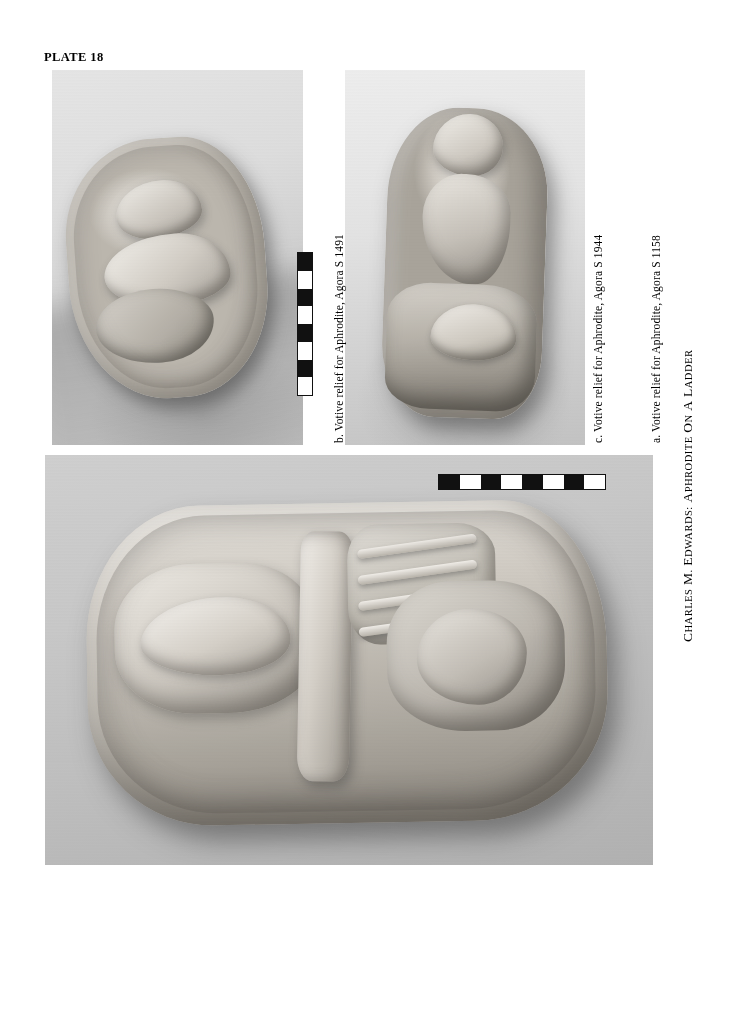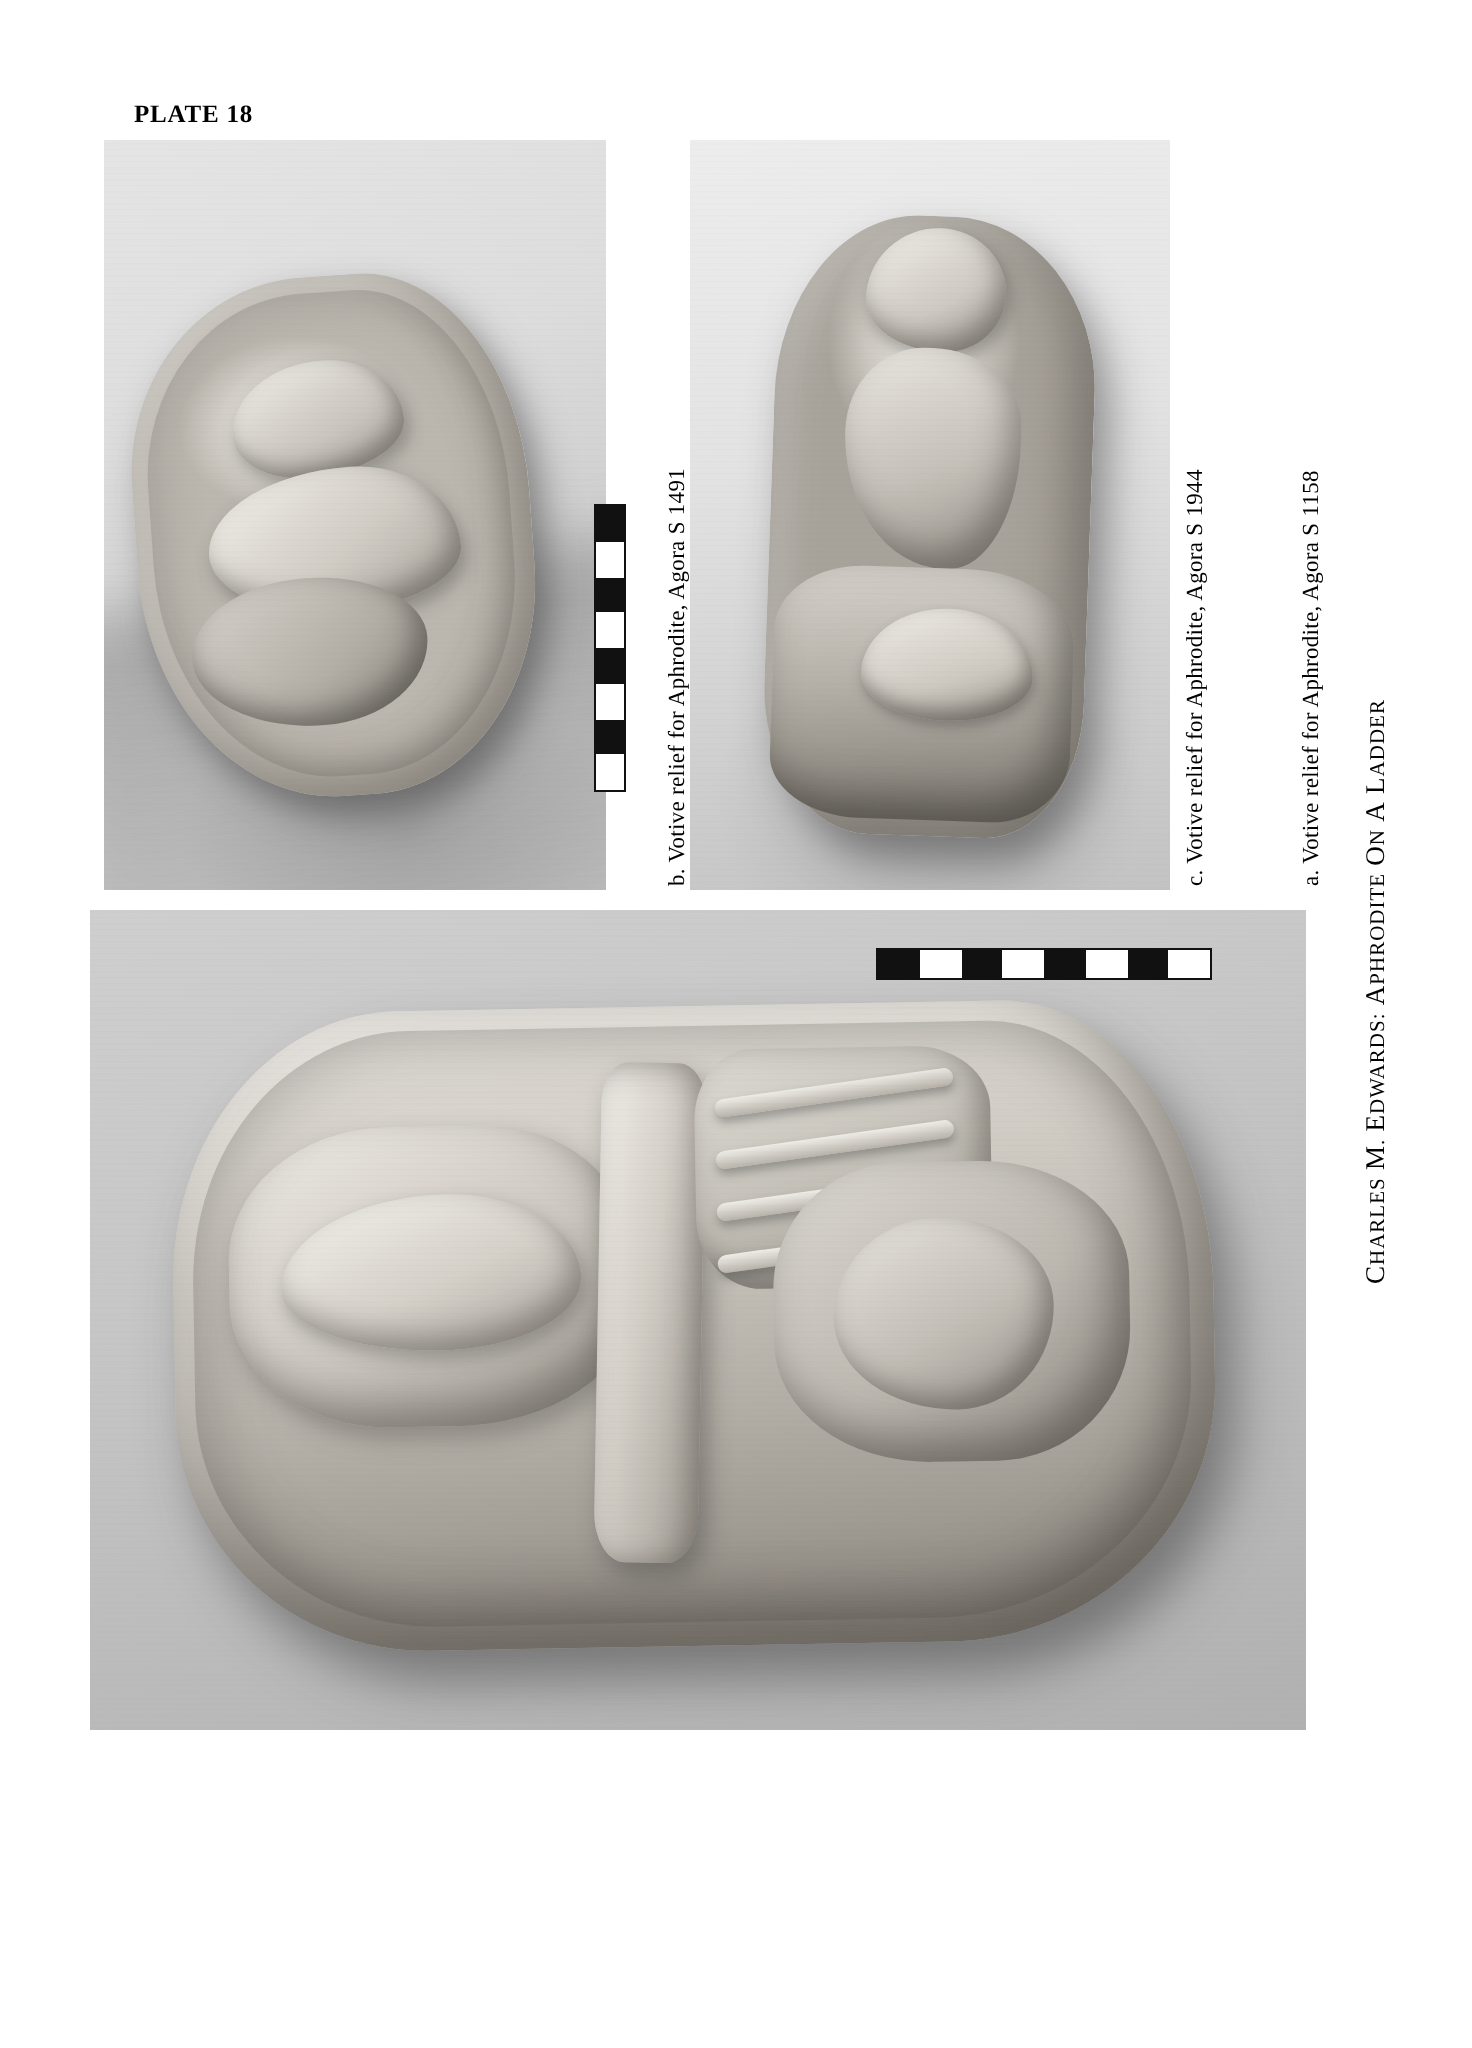--- a/index.html
+++ b/index.html
@@ -12,21 +12,21 @@
     height: 1024px;
     position: relative;
     overflow: hidden;
     font-family: "Liberation Serif", serif;
     color: #000000;
   }
 
   
   #plate-label {
     position: absolute;
-    left: 67px;
+    left: 44px;
     top: 50px;
     font-family: "Liberation Serif", serif;
     font-size: 12.5px;
     font-weight: bold;
     letter-spacing: 0.4px;
   }
 
   
   .photo {
     position: absolute;

